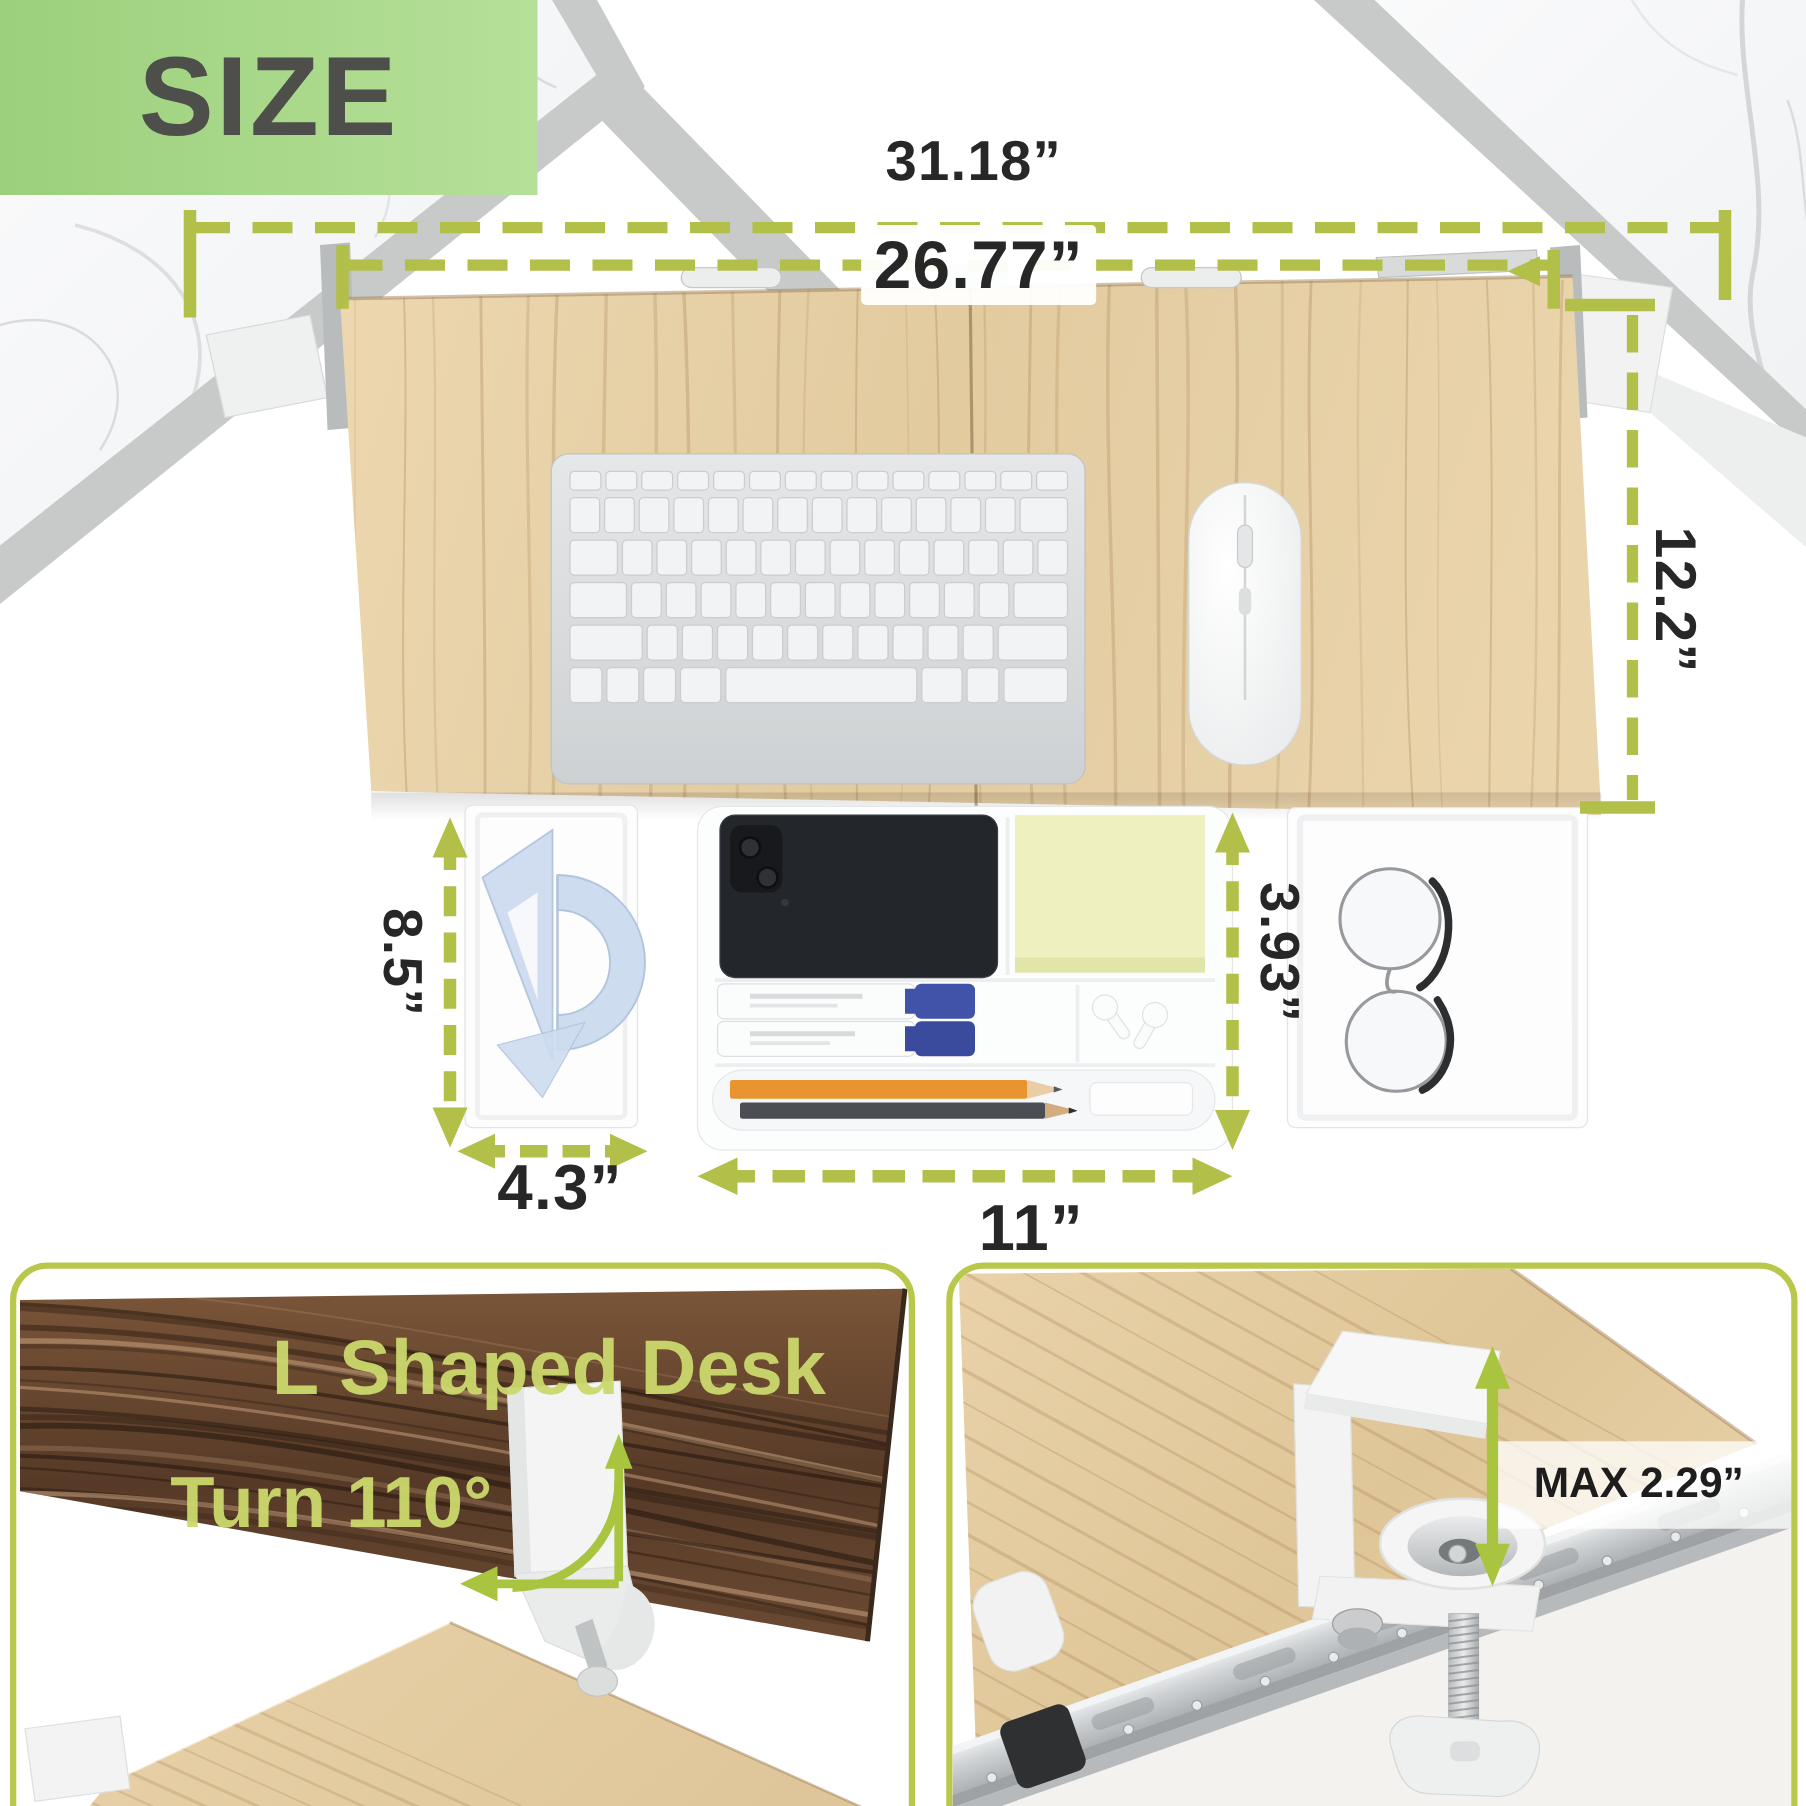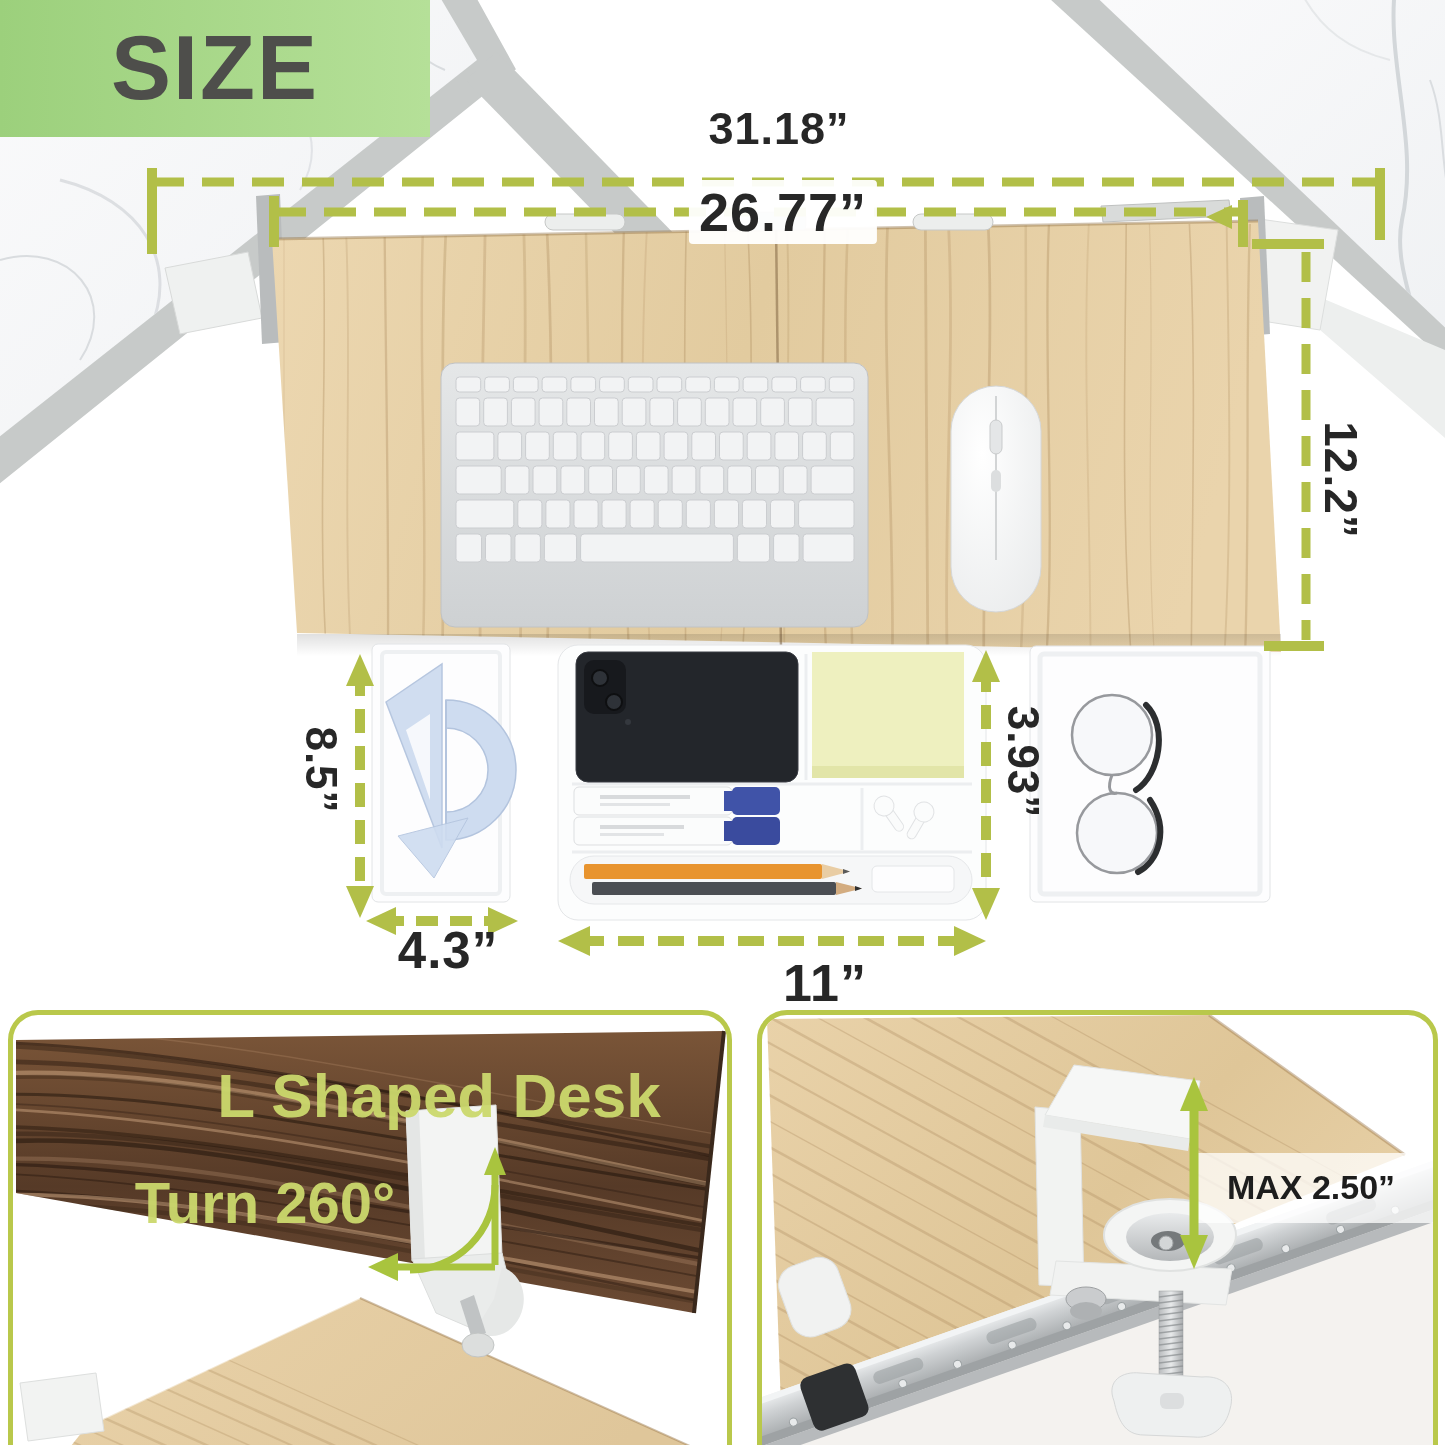--- a/index.html
+++ b/index.html
@@ -10,21 +10,21 @@
   .dim{position:absolute;font-weight:700;color:#272727;white-space:nowrap;letter-spacing:1px;
        transform:translate(-50%,-50%);}
   .dim.rot{transform:translate(-50%,-50%) rotate(90deg);}
   .l-31{left:779px;top:129px;font-size:45px;text-align:center;}
   .l-26{left:783px;top:212px;font-size:54px;background:rgba(255,255,255,.95);padding:1px 10px;border-radius:4px;}
   .l-122{left:1341px;top:480px;font-size:46px;}
   .l-85{left:321px;top:770px;font-size:44px;}
   .l-43{left:448px;top:950px;font-size:51px;}
   .l-11{left:791px;top:983px;font-size:52px;margin-left:34px;}
   .l-393{left:1023px;top:762px;font-size:44px;}
-  .size-badge{position:absolute;left:0;top:0;width:430px;height:137px;
+  .size-badge{position:absolute;left:0;top:0;width:430px;height:156px;
       background:linear-gradient(90deg,#9cd07c,#b5e098);
       display:flex;align-items:center;justify-content:center;
       font-size:90px;font-weight:700;color:#4e4e4b;letter-spacing:2px;}
   .panel{position:absolute;top:1010px;height:470px;border:5px solid #b9c84b;border-radius:30px;
       background:#fff;overflow:hidden;box-sizing:border-box;}
   .panel-left{left:8px;width:724px;}
   .panel-right{left:757px;width:681px;}
   .callout{position:absolute;font-weight:700;color:#ccd96d;white-space:nowrap;opacity:.95;
       transform:translate(-50%,-50%);}
   .cap1{left:394px;top:80px;font-size:62px;margin-left:32px;}
@@ -451,21 +451,21 @@
 
       <g stroke="#a9c43e" fill="#a9c43e">
         <line x1="482" y1="146" x2="482" y2="250" stroke-width="7"></line>
         <path d="M 482,132 L 471,160 L 493,160 Z" stroke="none"></path>
         <path d="M 482,170 A 85,85 0 0 1 397,255" fill="none" stroke-width="7"></path>
         <line x1="482" y1="252" x2="375" y2="252" stroke-width="7"></line>
         <path d="M 355,252 L 385,238 L 385,266 Z" stroke="none"></path>
       </g>
     </svg>
     <div class="callout cap1">L Shaped Desk</div>
-    <div class="callout cap2">Turn 260°</div>
+    <div class="callout cap2">Turn 110°</div>
   </div>
 
   <div class="panel panel-right">
     <svg width="671" height="460" viewBox="0 0 671 460">
       <defs>
         <linearGradient id="woodG3" x1="0" y1="0" x2="1" y2="0.6">
           <stop offset="0" stop-color="#e9d2a9"></stop>
             <stop offset="0.6" stop-color="#dfc698"></stop>
             <stop offset="1" stop-color="#e8d1a8"></stop>
         </linearGradient>
@@ -588,15 +588,15 @@
         <rect x="398" y="378" width="24" height="16" rx="6" fill="#dcdedf"></rect>
       </g>
 
       <rect x="436" y="138" width="240" height="70" fill="rgba(255,255,255,0.75)"></rect>
       <g stroke="#a9c43e" fill="#a9c43e">
         <line x1="432" y1="92" x2="432" y2="222" stroke-width="9"></line>
         <path d="M 432,62 L 418,96 L 446,96 Z" stroke="none"></path>
         <path d="M 432,254 L 418,220 L 446,220 Z" stroke="none"></path>
       </g>
     </svg>
-    <div class="maxlab">MAX 2.50”</div>
+    <div class="maxlab">MAX 2.29”</div>
   </div>
 </div>
 
 </body></html>

